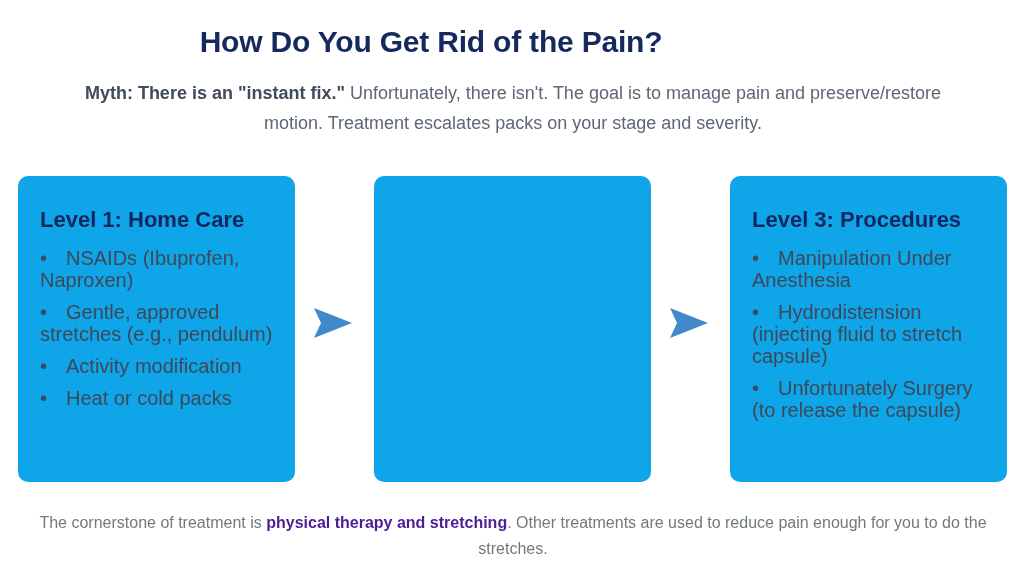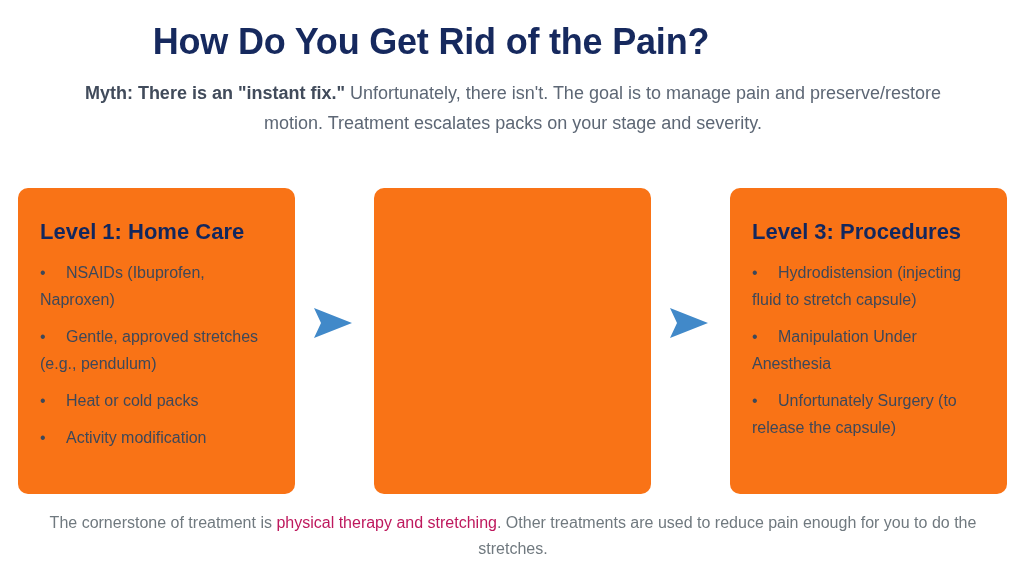--- a/index.html
+++ b/index.html
@@ -20,21 +20,21 @@
     box-sizing: border-box;
   }
 
   
   .title {
     position: absolute;
     left: 0;
     top: 22px;
     width: 862px;
     text-align: center;
-    font-size: 36px;
+    font-size: 30px;
     font-weight: bold;
     color: #16295e;
     letter-spacing: -0.2px;
     line-height: 40px;
   }
   .subtitle {
     position: absolute;
     left: 63px;
     top: 78px;
     width: 900px;
@@ -51,24 +51,24 @@
   
   .cards {
     position: absolute;
     left: 18px;
     top: 172px;
     width: 990px;
     height: 306px;
   }
   .card {
     position: absolute;
-    top: 16px;
+    top: 4px;
     width: 277px;
     height: 306px;
-    background: #f97316;
+    background: #0ea5e9;
     border-radius: 10px;
     box-sizing: border-box;
     padding: 26px 22px 18px 22px;
   }
   .card.c1 { left: 0px; }
   .card.c2 { left: 356px; }
   .card.c3 { left: 712px; }
 
   .card h3 {
     margin: 0 0 10px 0;
@@ -77,22 +77,22 @@
     font-weight: bold;
     color: #12275e;
   }
   .card ul {
     margin: 0;
     padding: 0;
     list-style: none;
   }
   .card ul li {
     position: relative;
-    font-size: 16px;
-    line-height: 27px;
+    font-size: 20px;
+    line-height: 22px;
     color: #3e4859;
     margin-bottom: 10px;
     padding-left: 0;
     text-indent: 0;
   }
   .card ul li .bullet {
     display: inline-block;
     width: 26px;
     text-align: left;
     color: #3e4859;
@@ -113,53 +113,53 @@
     position: absolute;
     left: 13px;
     top: 510px;
     width: 1000px;
     text-align: center;
     font-size: 16px;
     line-height: 26px;
     color: #70797f;
   }
   .footer .strong {
-    font-weight: normal;
-    color: #be185d;
+    font-weight: bold;
+    color: #4c1d95;
   }
 </style>
 </head>
 <body>
 
 <div class="page">
 
   <div class="title">How Do You Get Rid of the Pain?</div>
 
   <div class="subtitle"><span class="strong">Myth: There is an "instant fix."</span><span> Unfortunately, there isn't. The goal is to manage pain and preserve/restore motion. Treatment escalates packs on your stage and severity.</span></div>
 
   <div class="cards">
 
     <div class="card c1">
       <h3>Level 1: Home Care</h3>
       <ul>
         <li><span class="bullet">•</span><span>NSAIDs (Ibuprofen, Naproxen)</span></li>
         <li><span class="bullet">•</span><span>Gentle, approved stretches (e.g., pendulum)</span></li>
+        <li><span class="bullet">•</span><span>Activity modification</span></li>
         <li><span class="bullet">•</span><span>Heat or cold packs</span></li>
-        <li><span class="bullet">•</span><span>Activity modification</span></li>
       </ul>
     </div>
 
     <div class="card c2">
     </div>
 
     <div class="card c3">
       <h3>Level 3: Procedures</h3>
       <ul>
+        <li><span class="bullet">•</span><span>Manipulation Under Anesthesia</span></li>
         <li><span class="bullet">•</span><span>Hydrodistension (injecting fluid to stretch capsule)</span></li>
-        <li><span class="bullet">•</span><span>Manipulation Under Anesthesia</span></li>
         <li><span class="bullet">•</span><span>Unfortunately Surgery (to release the capsule)</span></li>
       </ul>
     </div>
 
   </div>
 
   <div class="arrow a1">
     <svg width="48" height="42" viewBox="0 0 48 42" xmlns="http://www.w3.org/2000/svg">
       <path d="M6 6 L44 21 L6 36 L13 21 Z" fill="#4189c9"></path>
     </svg>

